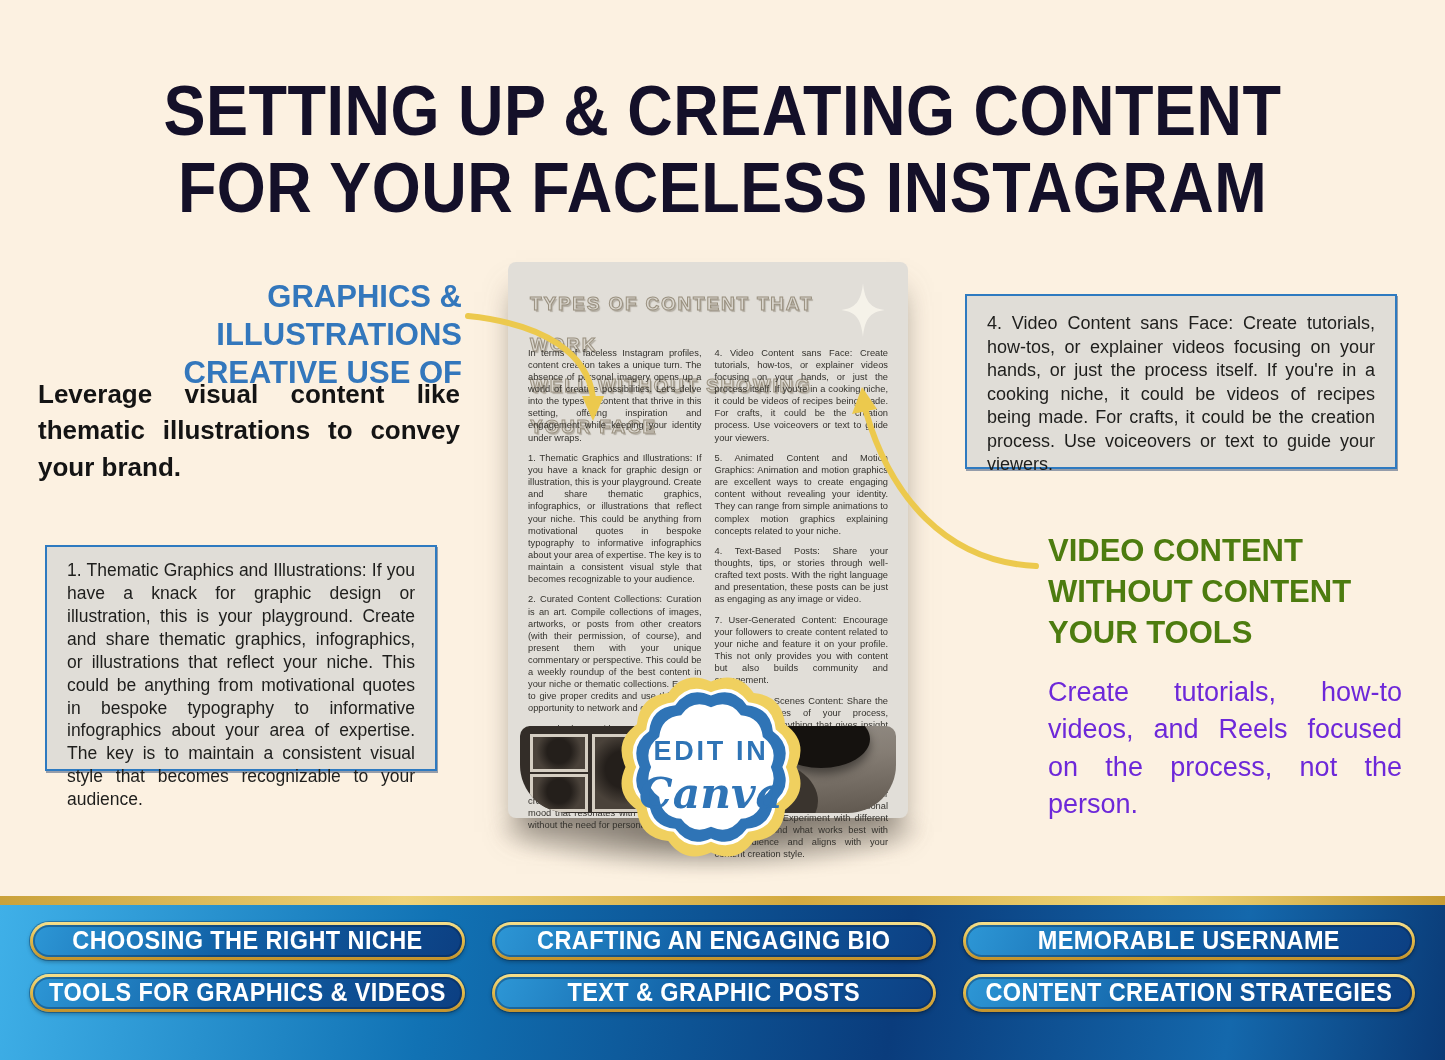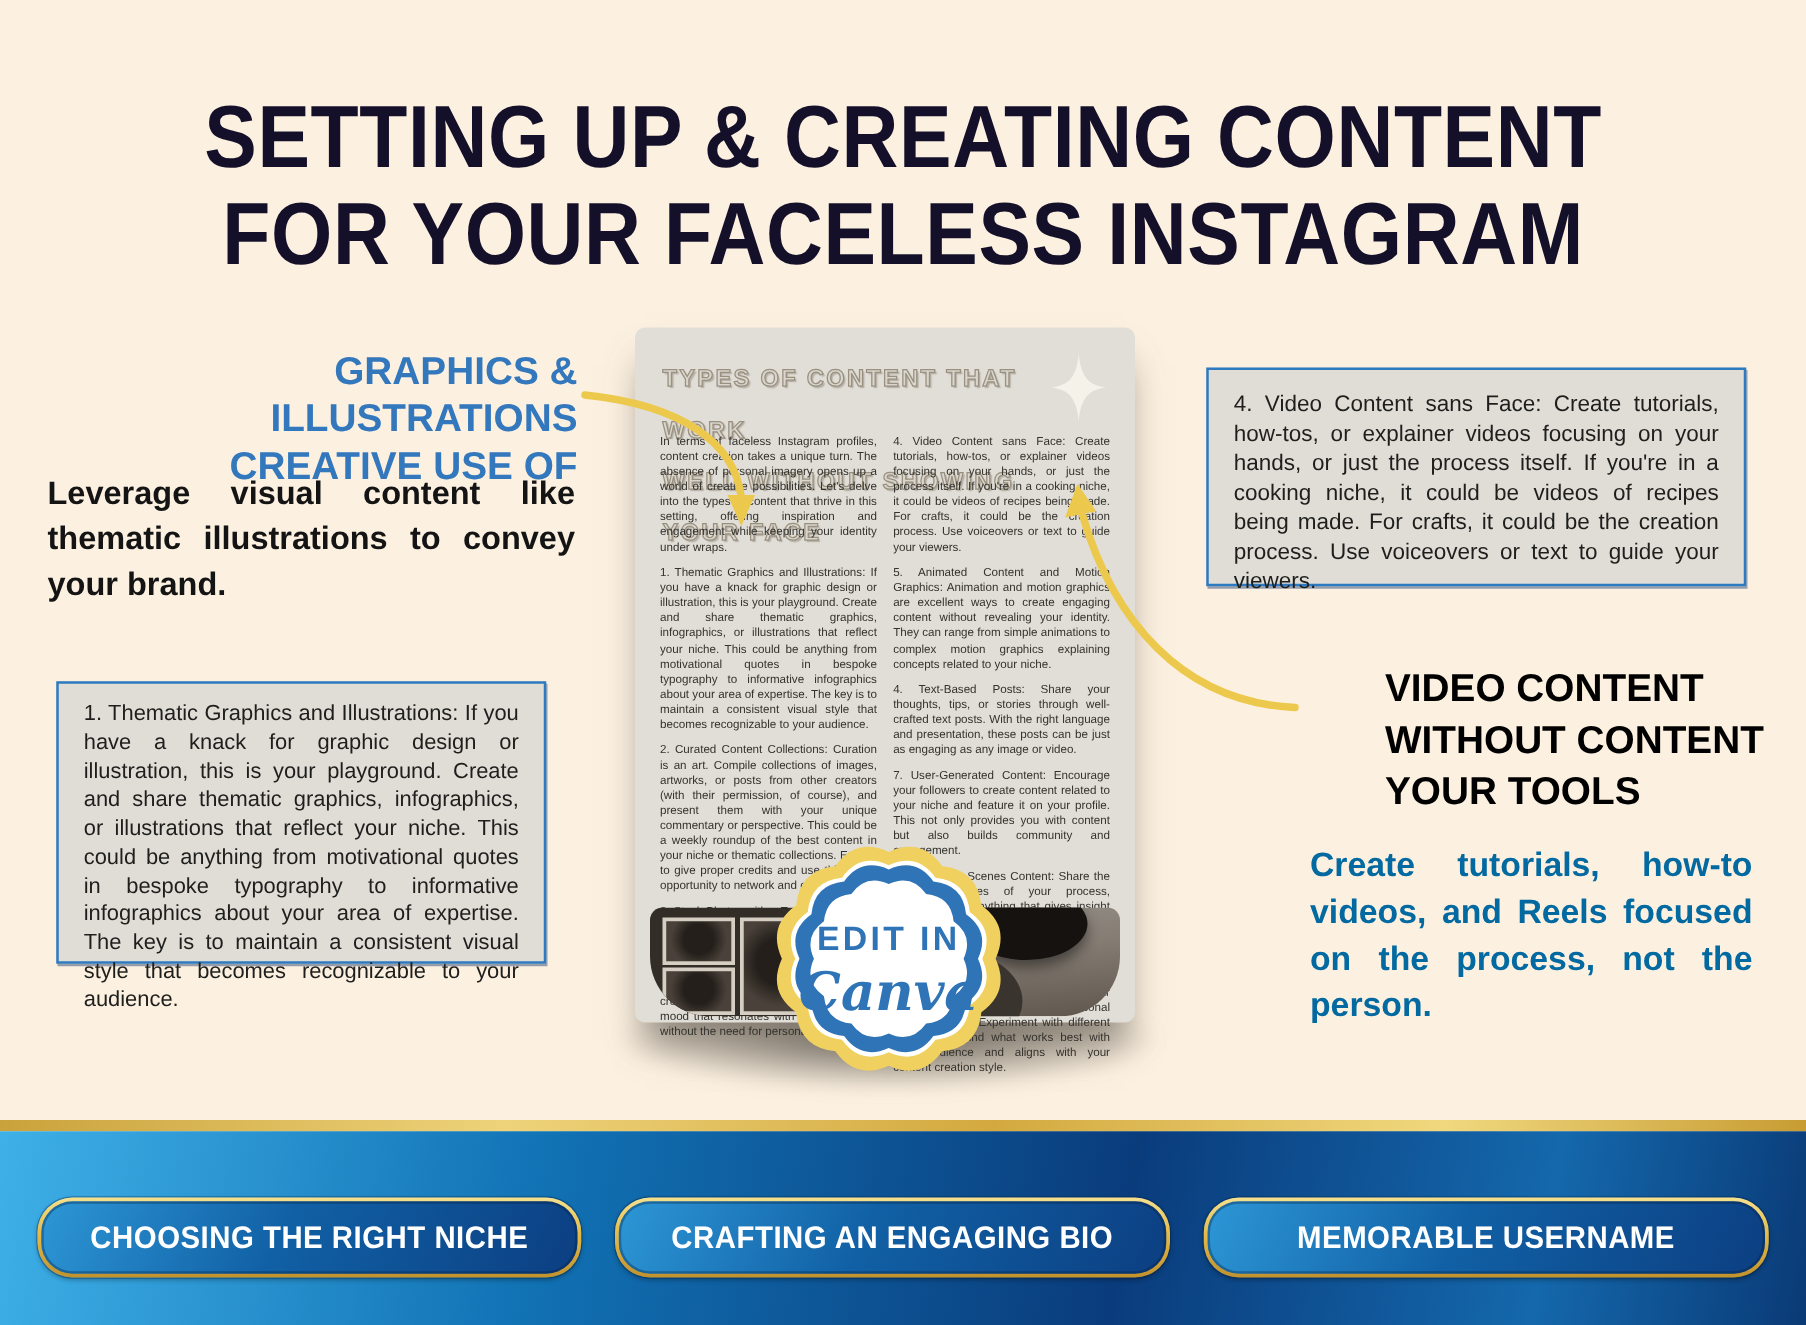--- a/index.html
+++ b/index.html
@@ -17,24 +17,24 @@
   .left-sub{position:absolute;left:38px;top:376px;width:422px;
     color:#141414;font-weight:700;font-size:26px;line-height:1.4;text-align:justify;}
   .callout-box{position:absolute;background:#e0ddd7;border:2px solid #2e7ac0;
     box-shadow:1px 2px 0 rgba(25,55,105,.45);
     font-size:17.5px;line-height:1.31;text-align:justify;color:#1e1e1c;
     padding:12px 20px 10px;z-index:3;box-sizing:border-box;}
   .box-left{left:45px;top:545px;width:392px;height:226px;}
   .box-right{left:965px;top:294px;width:432px;height:175px;font-size:18px;padding-top:16px;}
 
   
-  .right-heading{position:absolute;left:1108px;top:530px;width:330px;
-    color:#000000;font-weight:800;font-size:31px;line-height:1.33;}
+  .right-heading{position:absolute;left:1048px;top:530px;width:330px;
+    color:#4d7c0f;font-weight:800;font-size:31px;line-height:1.33;}
   .right-sub{position:absolute;left:1048px;top:674px;width:354px;
-    color:#0369a1;font-weight:700;font-size:27px;line-height:1.38;text-align:justify;}
+    color:#6d28d9;font-weight:400;font-size:27px;line-height:1.38;text-align:justify;}
 
   
   .page-shadow{position:absolute;left:483px;top:786px;width:455px;height:90px;
     background:radial-gradient(ellipse at center,rgba(92,86,77,.85) 0%,rgba(92,86,77,0) 68%);
     filter:blur(6px);z-index:1;}
   .doc{position:absolute;left:508px;top:262px;width:400px;height:556px;
     background:#e1ded8;border-radius:8px;z-index:2;
     box-shadow:0 22px 28px -8px rgba(105,98,88,.75);}
   .doc-title{position:absolute;left:22px;top:22px;right:40px;
     font-weight:800;font-size:19px;letter-spacing:1.8px;line-height:2.15;
@@ -72,22 +72,22 @@
 
   
   .footer{position:absolute;left:0;right:0;top:896px;height:164px;z-index:7;}
   .gold-strip{height:9px;
     background:linear-gradient(90deg,#caa23b,#eed37a 28%,#d3a93f 55%,#f0d87e 80%,#c79c33);}
   .bar{height:155px;
     background:linear-gradient(100deg,#3fb0e8 0%,#1172b4 30%,#0a3c7c 62%,#1468ac 85%,#0a3a76 100%);}
   .pill-grid{display:grid;grid-template-columns:1fr 1.02fr 1.04fr;
     column-gap:27px;row-gap:14px;padding:17px 30px 0;}
   .pill{background:linear-gradient(180deg,#f6e08d 0%,#e3bb4a 45%,#c2922c 100%);
-    padding:3px;border-radius:28px;height:64px;box-sizing:border-box;cursor:pointer;
-    box-shadow:0 0 0 1px rgba(10,35,70,.35),0 2px 4px rgba(0,0,0,.3);margin-top:36px;}
+    padding:3px;border-radius:28px;height:38px;box-sizing:border-box;cursor:pointer;
+    box-shadow:0 0 0 1px rgba(10,35,70,.35),0 2px 4px rgba(0,0,0,.3);}
   .pill-inner{height:100%;border-radius:25px;display:flex;align-items:center;justify-content:center;
     background:linear-gradient(115deg,#2d97d6 0%,#1160a5 45%,#0c3f82 100%);
     box-shadow:inset 0 0 0 2px rgba(7,30,64,.35);}
   .pill-inner span{font-size:23.5px;font-weight:800;color:#fff;letter-spacing:.4px;
     white-space:nowrap;transform:scaleY(1.06);}
 </style>
 </head>
 <body>
 
 <div class="canvas">

